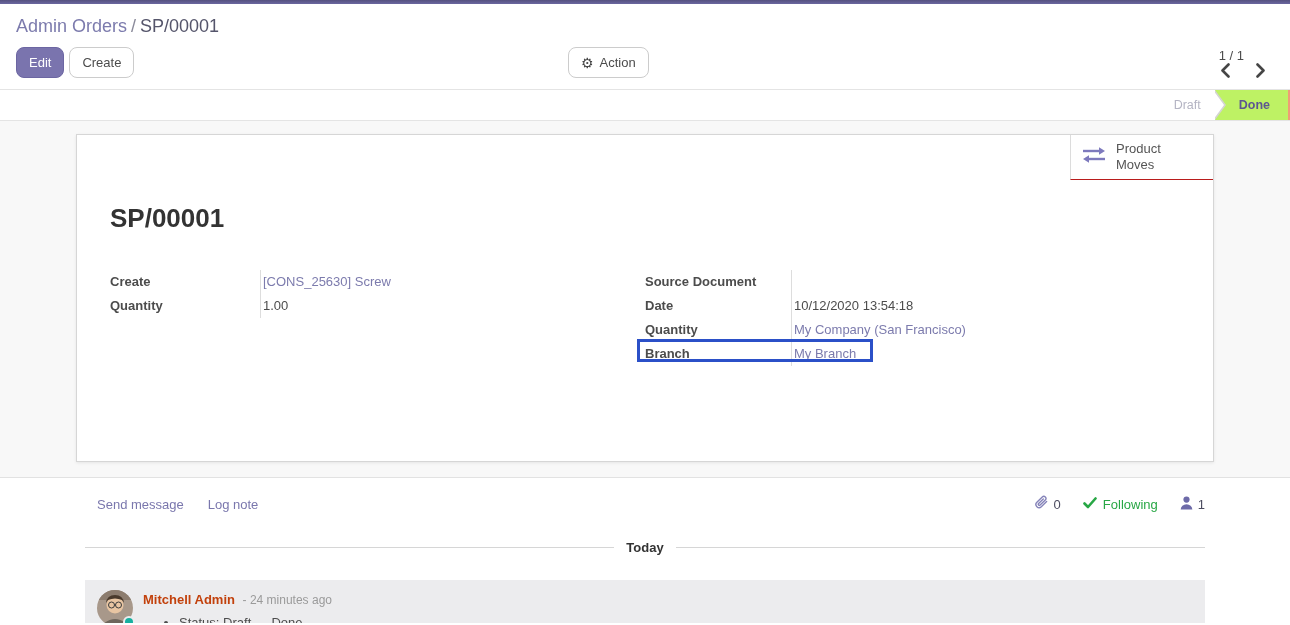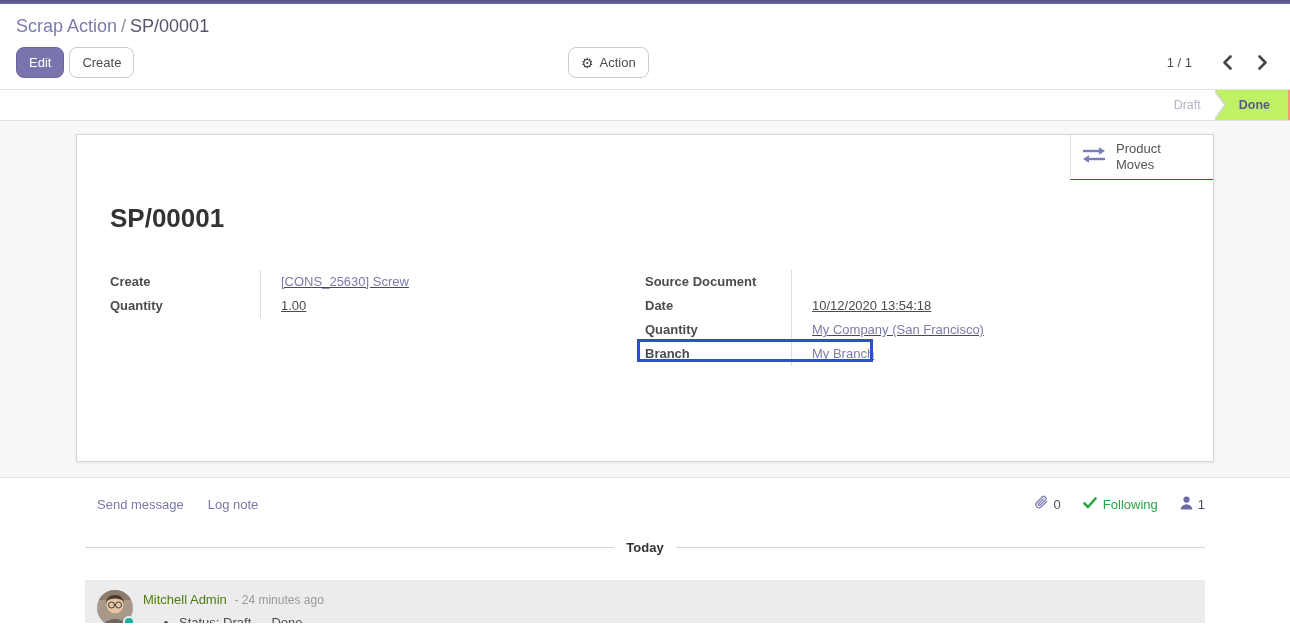--- a/index.html
+++ b/index.html
@@ -18,21 +18,21 @@
   .breadcrumb .current { color:#55556b; }
 
   .buttons-row { display:flex; align-items:center; position:relative; height:31px; }
   .btn { font-size:13px; line-height:17px; padding:6px 12px; border-radius:8px; border:1px solid #ccc;
          background:#fff; color:#4c4c4c; cursor:pointer; font-family:inherit; }
   .btn-primary { background:#7a74ae; border-color:#6c66a2; color:#fff; }
   .btn + .btn { margin-left:5px; }
   .action-btn { position:absolute; left:547px; top:0; display:flex; align-items:center; gap:6px; }
   .gear { font-size:14px; color:#454545; line-height:1; }
 
-  .pager { margin-left:auto; display:flex; align-items:center; }
+  .pager { margin-left:auto; display:flex; align-items:center;flex-direction:column; }
   .pager-value { font-size:13px; color:#4c4c4c; margin-right:30px; }
   .pager-nav { display:flex; align-items:center; gap:26px; margin-right:6px; }
   .pager-nav .navbtn { cursor:pointer; display:flex; align-items:center; }
 
   
   .statusbar { height:32px; background:#fff; border-top:1px solid #e4e4e4; border-bottom:1px solid #e4e4e4;
                display:flex; justify-content:flex-end; position:relative; }
   .statusbar::after { content:""; position:absolute; right:0; top:0; bottom:0; width:2px; background:#ef9d77; }
   .step { font-size:12.5px; line-height:30px; padding:0 18px; position:relative; cursor:pointer; }
   .step-inactive { color:#b4b4c3; background:#fff; padding-right:14px; }
@@ -52,21 +52,21 @@
   .stat-label { font-size:13px; color:#555; line-height:1.2; width:60px; }
 
   .sheet-title { padding-top:68px; font-size:26px; font-weight:bold; color:#333; }
 
   .groups { display:flex; margin-top:36px; }
   .group { width:50%; }
   .field-row { display:flex; font-size:13px; line-height:24px; min-height:24px; position:relative; }
   .field-label { font-weight:bold; color:#4c4c4c; }
   .group-left .field-label { width:150px; }
   .group-right .field-label { width:146px; }
-  .field-value { flex:1; border-left:1px solid #ddd; padding-left:20px; color:#4c4c4c;text-decoration:underline; }
+  .field-value { flex:1; border-left:1px solid #ddd; padding-left:2px; color:#4c4c4c; }
   .field-value a { color:#7c7bad; text-decoration:none; cursor:pointer; }
   .highlight-box { position:absolute; left:-8px; top:-3px; width:236px; height:23px;
                    border:3px solid #2b50c8; pointer-events:none; }
 
   
   .chatter { background:#fff; border-top:1px solid #e2e2e2; height:146px; padding:17px 85px 0 85px; overflow:hidden; }
   .chatter-topbar { display:flex; align-items:center; font-size:13px; padding-left:12px; }
   .chatter-link { color:#7a77ad; cursor:pointer; margin-right:24px; }
   .chatter-right { margin-left:auto; display:flex; align-items:center; gap:22px; }
   .icon-count { display:flex; align-items:center; gap:5px; cursor:pointer; color:#4c4c60; font-size:13px; }
@@ -76,34 +76,34 @@
   .date-divider .line { flex:1; height:1px; background:#d6d6d6; }
   .date-divider .label { font-size:13px; font-weight:bold; color:#333; padding:0 12px; }
 
   .message { margin-top:25px; background:#ececee; padding:10px 12px 18px 12px; display:flex; min-height:75px; }
   .avatar-wrap { position:relative; width:36px; height:36px; flex:none; }
   .avatar { width:36px; height:36px; border-radius:50%; overflow:hidden; display:block; }
   .presence-dot { position:absolute; right:-2px; bottom:-2px; width:12px; height:12px; border-radius:50%;
                   background:#16b0a0; border:2px solid #ececee; }
   .msg-body { margin-left:10px; padding-top:2px; }
   .msg-header { font-size:13px; }
-  .msg-author { font-weight:normal; color:#4d7c0f; cursor:pointer; }
+  .msg-author { font-weight:bold; color:#c2410c; cursor:pointer; }
   .msg-time { color:#9a9a9a; font-size:12px; margin-left:4px; }
   .msg-tracking { margin-top:8px; margin-left:22px; font-size:13px; color:#4c4c4c; list-style:disc; }
   .msg-tracking li { margin-left:14px; }
 </style>
 </head>
 <body>
 
 <div class="page">
   <div class="topbar"></div>
 
   <div class="control-panel">
     <div class="breadcrumb">
-      <a>Scrap Action</a><span class="sep">/</span><span class="current">SP/00001</span>
+      <a>Admin Orders</a><span class="sep">/</span><span class="current">SP/00001</span>
     </div>
     <div class="buttons-row">
       <button class="btn btn-primary">Edit</button>
       <button class="btn">Create</button>
       <button class="btn action-btn">
         <span class="gear">⚙</span>
         <span>Action</span>
       </button>
       <div class="pager">
         <span class="pager-value">1 / 1</span>

